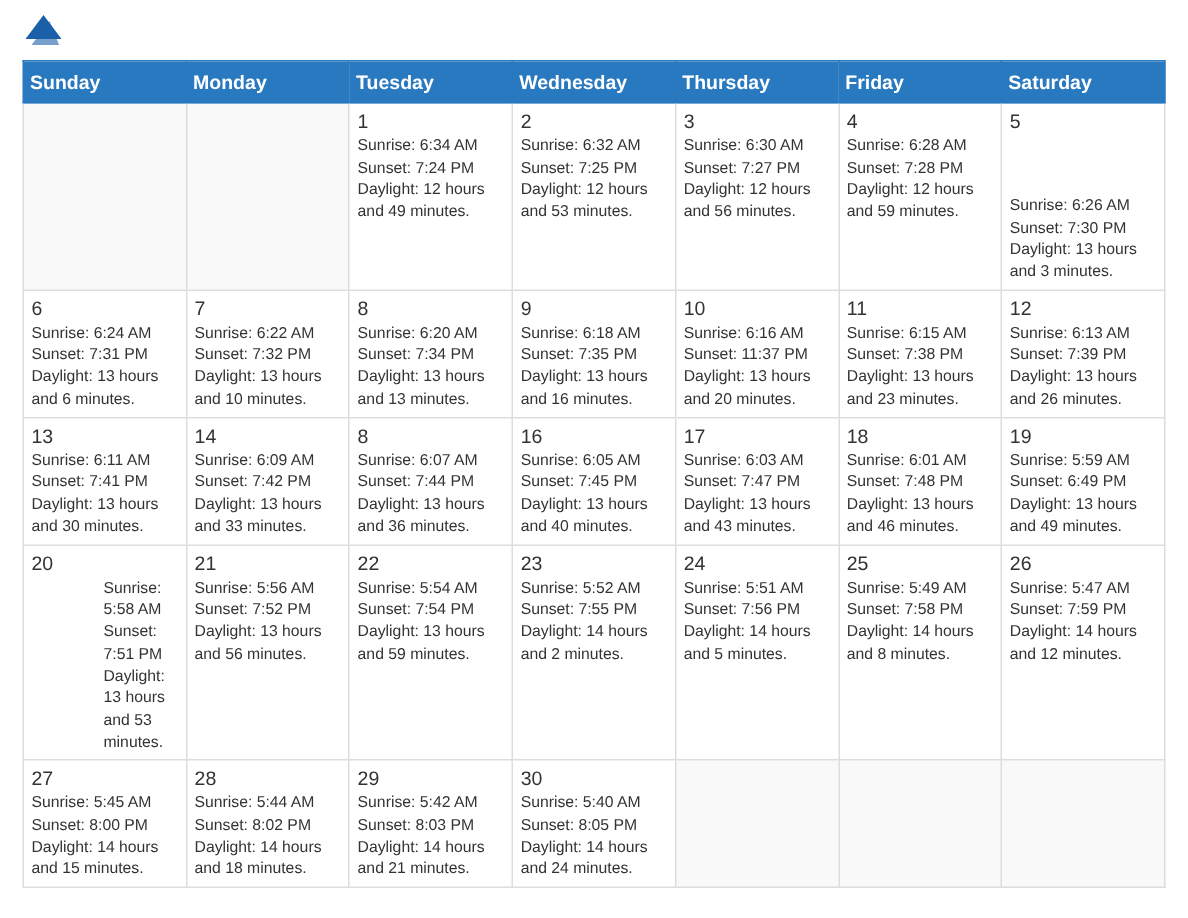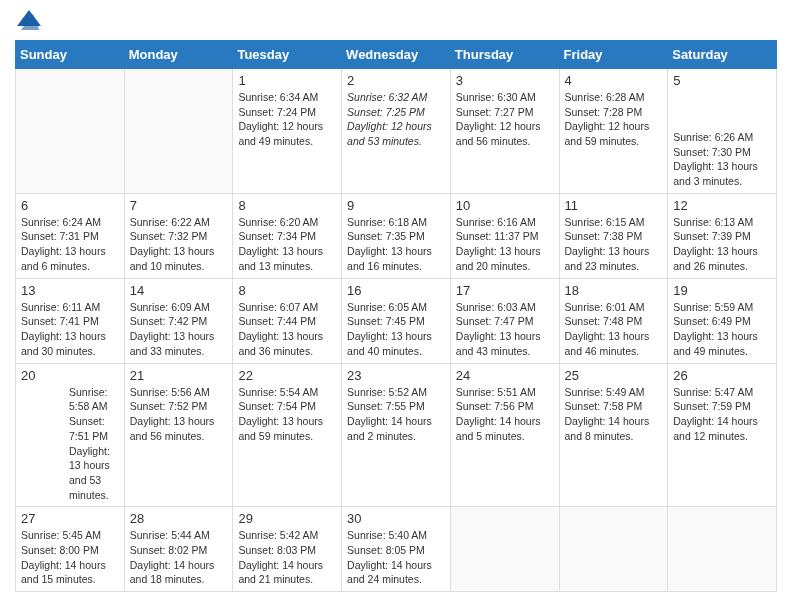--- a/index.html
+++ b/index.html
@@ -118,21 +118,21 @@
           <td class="empty"></td>
           <td class="empty"></td>
           <td>
             <span class="day-number">1</span>
             <div class="day-info" style="white-space: pre-line;">Sunrise: 6:34 AM
 Sunset: 7:24 PM
 Daylight: 12 hours and 49 minutes.</div>
           </td>
           <td>
             <span class="day-number">2</span>
-            <div class="day-info" style="white-space: pre-line; font-style: italic;">Sunrise: 6:32 AM
+            <div class="day-info" style="white-space: pre-line;">Sunrise: 6:32 AM
 Sunset: 7:25 PM
 Daylight: 12 hours and 53 minutes.</div>
           </td>
           <td>
             <span class="day-number">3</span>
             <div class="day-info" style="white-space: pre-line;">Sunrise: 6:30 AM
 Sunset: 7:27 PM
 Daylight: 12 hours and 56 minutes.</div>
           </td>
           <td>

